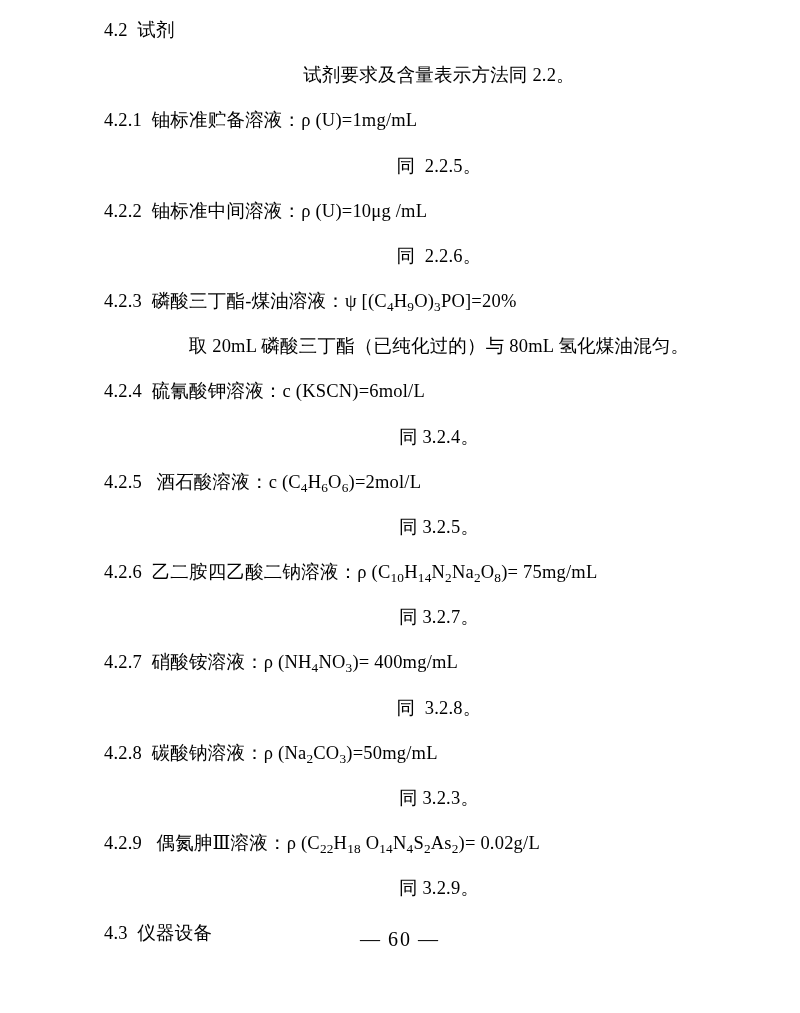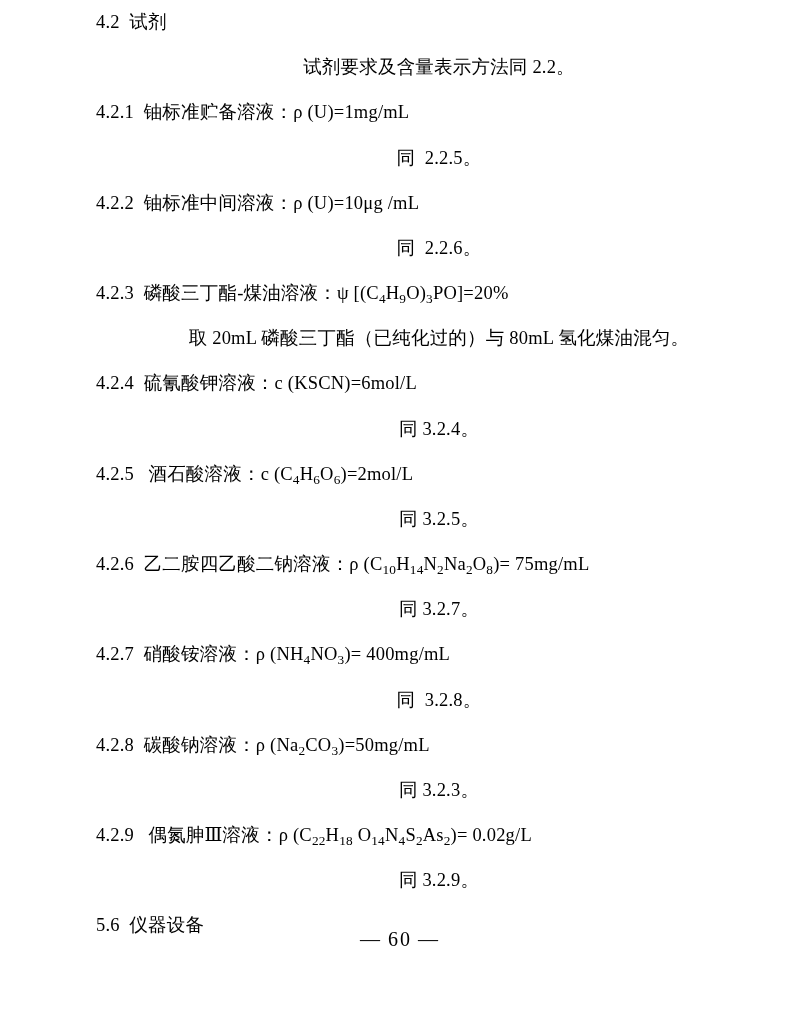--- a/index.html
+++ b/index.html
@@ -12,21 +12,21 @@
     height: 1013px;
     font-family: "Liberation Serif", "DejaVu Serif", serif;
     color: #000000;
     position: relative;
     overflow: hidden;
   }
   .page {
     width: 800px;
     height: 1013px;
     box-sizing: border-box;
-    padding: 0;
+    padding: 8px;
     position: relative;
   }
   .content {
     padding: 0 60px 0 96px;
     padding-top: 8px;
   }
   .line {
     font-size: 18.5px;
     line-height: 1.55;
     margin: 0 0 16.5px 0;
@@ -75,19 +75,19 @@
     <p class="line">4.2.5   酒石酸溶液：c (C<span class="sub">4</span>H<span class="sub">6</span>O<span class="sub">6</span>)=2mol/L</p>
     <p class="line indent">同 3.2.5。</p>
     <p class="line">4.2.6  乙二胺四乙酸二钠溶液：ρ (C<span class="sub">10</span>H<span class="sub">14</span>N<span class="sub">2</span>Na<span class="sub">2</span>O<span class="sub">8</span>)= 75mg/mL</p>
     <p class="line indent">同 3.2.7。</p>
     <p class="line">4.2.7  硝酸铵溶液：ρ (NH<span class="sub">4</span>NO<span class="sub">3</span>)= 400mg/mL</p>
     <p class="line indent">同  3.2.8。</p>
     <p class="line">4.2.8  碳酸钠溶液：ρ (Na<span class="sub">2</span>CO<span class="sub">3</span>)=50mg/mL</p>
     <p class="line indent">同 3.2.3。</p>
     <p class="line">4.2.9   偶氮胂Ⅲ溶液：ρ (C<span class="sub">22</span>H<span class="sub">18</span> O<span class="sub">14</span>N<span class="sub">4</span>S<span class="sub">2</span>As<span class="sub">2</span>)= 0.02g/L</p>
     <p class="line indent">同 3.2.9。</p>
-    <p class="line">5.6  仪器设备</p>
+    <p class="line">4.3  仪器设备</p>
   </div>
 
   <div class="footer">
     <span class="dash">—</span><span>60</span><span class="dash">—</span>
   </div>
 </div>
 
 </body></html>

